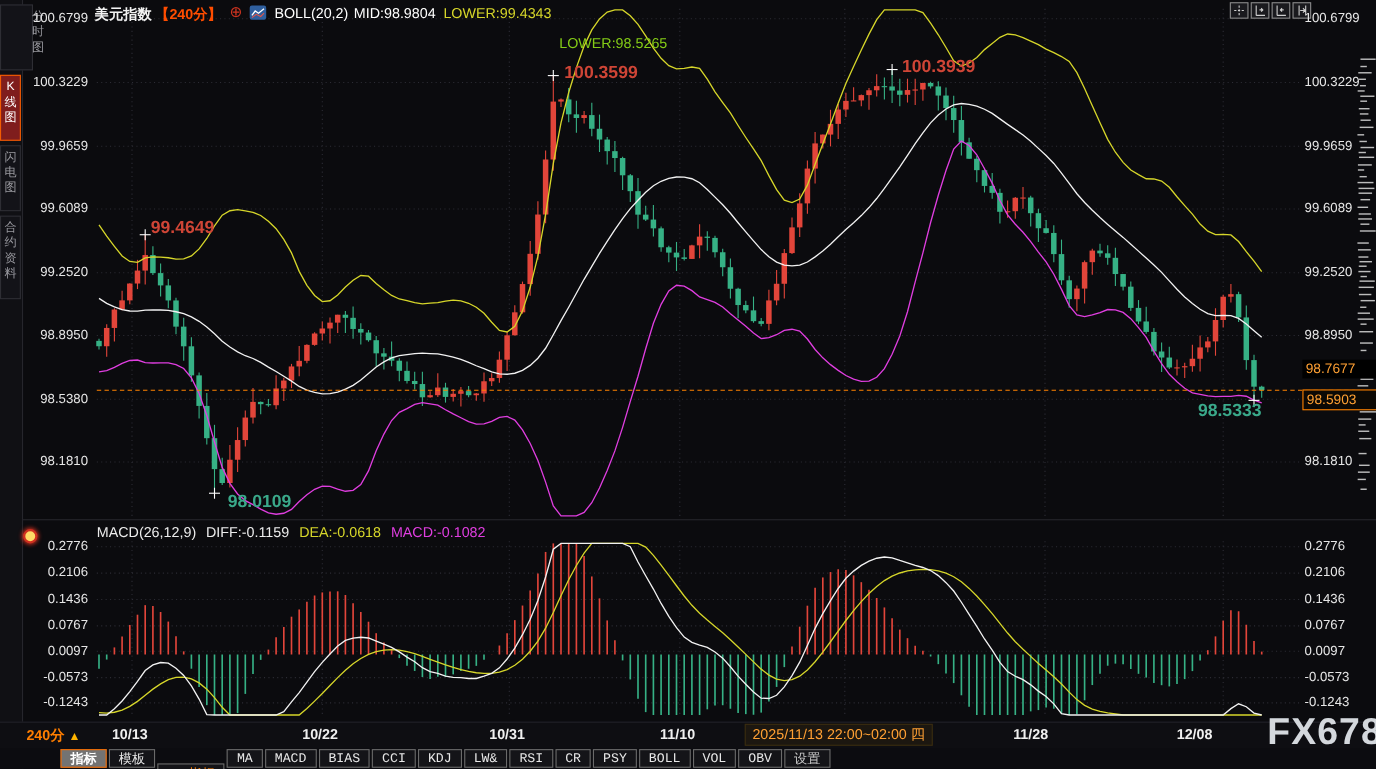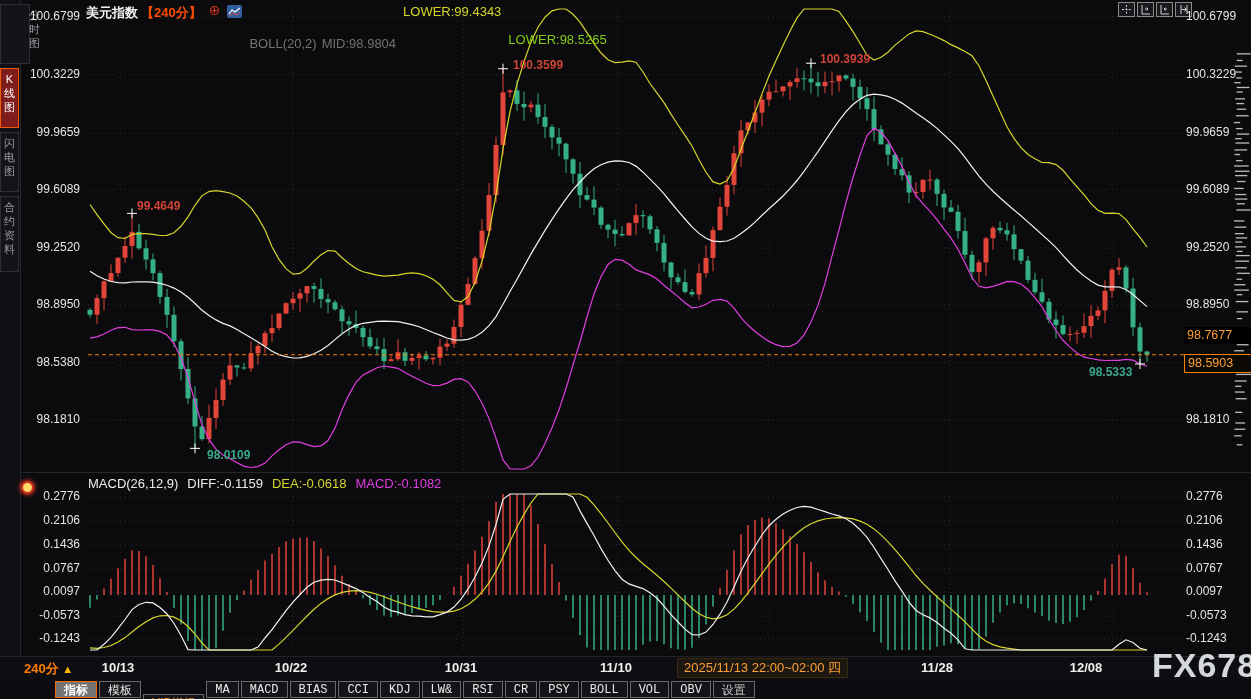--- a/index.html
+++ b/index.html
@@ -10,34 +10,34 @@
   .sidebar{position:absolute;left:0;top:0;width:20px;height:699px;background:#101014;border-right:1px solid #26262c;}
   .side-tab{position:absolute;left:0;width:19px;text-align:center;font-size:11px;line-height:14px;
             color:#9a9aa0;background:#131318;border:1px solid #2e2e34;word-break:break-all;
             padding:3px 0;box-sizing:border-box;cursor:pointer;}
   .side-tab.active{background:#7f1d1d;color:#fff;border-color:#f25c02;}
   
   .hdr{position:absolute;left:86px;top:4px;display:flex;align-items:flex-start;gap:7px;font-size:13px;white-space:nowrap;}
   .hdr .sym{color:#f2f2f2;font-weight:bold;}
   .hdr .per{color:#ff4d00;font-weight:bold;}
   .hdr .addi{color:#cf3420;font-size:14px;line-height:12px;}
-  .hdr .boll{color:#737373;margin-top:32px;} .hdr .up{color:#d6d62a;} .hdr .low{color:#84cc16;margin-top:28px;}
+  .hdr .boll{color:#ffffff;} .hdr .up{color:#d6d62a;} .hdr .low{color:#84cc16;margin-top:28px;}
   .chicon{display:inline-block;width:15px;height:13px;background:#2f5f9e;border-radius:2px;position:relative;top:1px;}
   
   .tools{position:absolute;left:1118px;top:2px;display:flex;gap:2px;}
   .tool{width:15px;height:13px;border:1px solid #8a8a8a;background:#1a1a1e;display:flex;align-items:center;justify-content:center;cursor:pointer;}
   
   .ylab{position:absolute;width:56px;height:16px;font-size:12px;color:#e6e6e6;}
   .ylab.l{left:24px;text-align:right;} .ylab.r{left:1186px;text-align:left;}
   
   .pbadge{position:absolute;left:1184px;width:62px;height:15px;background:#000;color:#ffa033;
           font-size:12.5px;line-height:15px;padding:1px 3px;}
   .pbadge.cur{border:1px solid #ff8200;background:#0c0905;}
   
-  .ann{position:absolute;font-size:12px;font-weight:bold;white-space:nowrap;}
+  .ann{position:absolute;font-size:16px;font-weight:bold;white-space:nowrap;}
   .ann.red{color:#cf4536;} .ann.grn{color:#3aa98a;}
   
   .mhdr{position:absolute;left:88px;top:476px;display:flex;gap:9px;font-size:13px;white-space:nowrap;}
   .mhdr .t{color:#ececec;} .mhdr .dea{color:#d6d62a;} .mhdr .mc{color:#e03ee0;text-align:right;}
   .alarm{position:absolute;left:21px;top:481px;width:9px;height:9px;border-radius:50%;
          border:2px solid #d03020;background:#ffda66;box-shadow:0 0 4px 1px #d03020;}
   
   .xrow{position:absolute;left:0;top:656px;width:1251px;height:24px;background:#0e0e12;border-top:1px solid #222228;}
   .xper{position:absolute;left:24px;top:3px;font-size:13px;font-weight:bold;color:#ff7e00;}
   .xper .arr{color:#ffb400;font-size:11px;}

